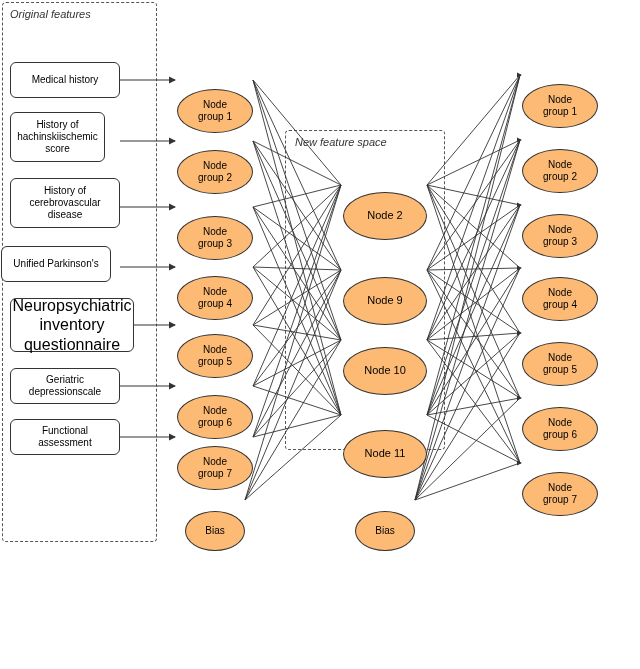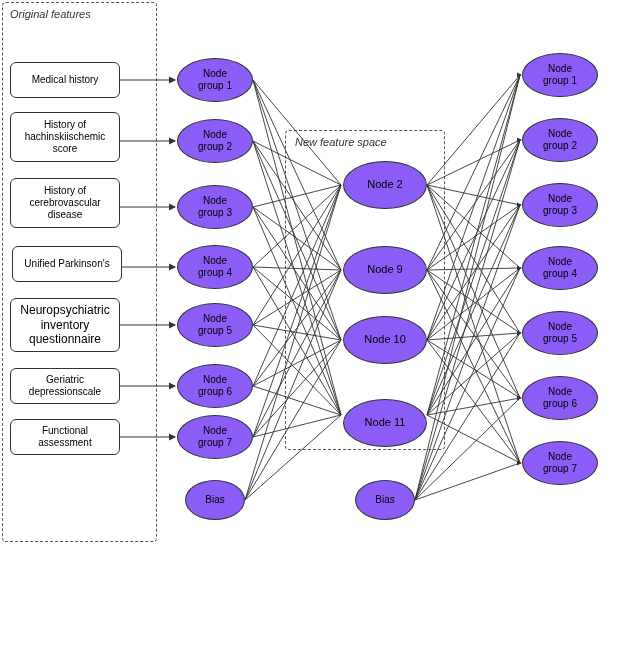--- a/index.html
+++ b/index.html
@@ -40,24 +40,25 @@
       z-index: 2;
     }
     .node-ellipse {
       position: absolute;
       display: flex;
       align-items: center;
       justify-content: center;
       text-align: center;
       border: 1.5px solid #333;
       border-radius: 50%;
-      background: #8b5cf6;
+      background: #fdba74;
       font-size: 10px;
       line-height: 1.2;
       z-index: 2;
+      margin-top: 31px;
     }
     .dashed-box {
       position: absolute;
       border: 1.5px dashed #555;
       border-radius: 4px;
       z-index: 0;
     }
     .section-title {
       position: absolute;
       font-size: 11px;
@@ -181,24 +182,24 @@
     <line x1="519" y1="75" x2="521" y2="75" stroke="#333" stroke-width="0.9" marker-end="url(#arrow)"></line>
     <line x1="519" y1="140" x2="521" y2="140" stroke="#333" stroke-width="0.9" marker-end="url(#arrow)"></line>
     <line x1="519" y1="205" x2="521" y2="205" stroke="#333" stroke-width="0.9" marker-end="url(#arrow)"></line>
     <line x1="519" y1="268" x2="521" y2="268" stroke="#333" stroke-width="0.9" marker-end="url(#arrow)"></line>
     <line x1="519" y1="333" x2="521" y2="333" stroke="#333" stroke-width="0.9" marker-end="url(#arrow)"></line>
     <line x1="519" y1="398" x2="521" y2="398" stroke="#333" stroke-width="0.9" marker-end="url(#arrow)"></line>
     <line x1="519" y1="463" x2="521" y2="463" stroke="#333" stroke-width="0.9" marker-end="url(#arrow)"></line>
   </svg>
 
   <div class="node-label" style="left:10px; top:62px; width:110px; height:36px; font-size:10px;">Medical history</div>
-  <div class="node-label" style="left:10px; top:112px; width:110px; height:50px; font-size:10px;">History of hachinskiischemic score</div>
+  <div class="node-label" style="left:10px; top:112px; width:95px; height:50px; font-size:10px;">History of hachinskiischemic score</div>
   <div class="node-label" style="left:10px; top:178px; width:110px; height:50px; font-size:10px;">History of cerebrovascular disease</div>
-  <div class="node-label" style="left:12px; top:246px; width:110px; height:36px; font-size:10px;">Unified Parkinson's</div>
-  <div class="node-label" style="left:10px; top:298px; width:110px; height:54px; font-size:12px;">Neuropsychiatric inventory questionnaire</div>
+  <div class="node-label" style="left:1px; top:246px; width:110px; height:36px; font-size:10px;">Unified Parkinson's</div>
+  <div class="node-label" style="left:10px; top:298px; width:124px; height:54px; font-size:16px;">Neuropsychiatric inventory questionnaire</div>
   <div class="node-label" style="left:10px; top:368px; width:110px; height:36px; font-size:10px;">Geriatric depressionscale</div>
   <div class="node-label" style="left:10px; top:419px; width:110px; height:36px; font-size:10px;">Functional assessment</div>
 
   <div class="node-ellipse" style="left:177px; top:58px; width:76px; height:44px;">Node<br>group 1</div>
   <div class="node-ellipse" style="left:177px; top:119px; width:76px; height:44px;">Node<br>group 2</div>
   <div class="node-ellipse" style="left:177px; top:185px; width:76px; height:44px;">Node<br>group 3</div>
   <div class="node-ellipse" style="left:177px; top:245px; width:76px; height:44px;">Node<br>group 4</div>
   <div class="node-ellipse" style="left:177px; top:303px; width:76px; height:44px;">Node<br>group 5</div>
   <div class="node-ellipse" style="left:177px; top:364px; width:76px; height:44px;">Node<br>group 6</div>
   <div class="node-ellipse" style="left:177px; top:415px; width:76px; height:44px;">Node<br>group 7</div>

